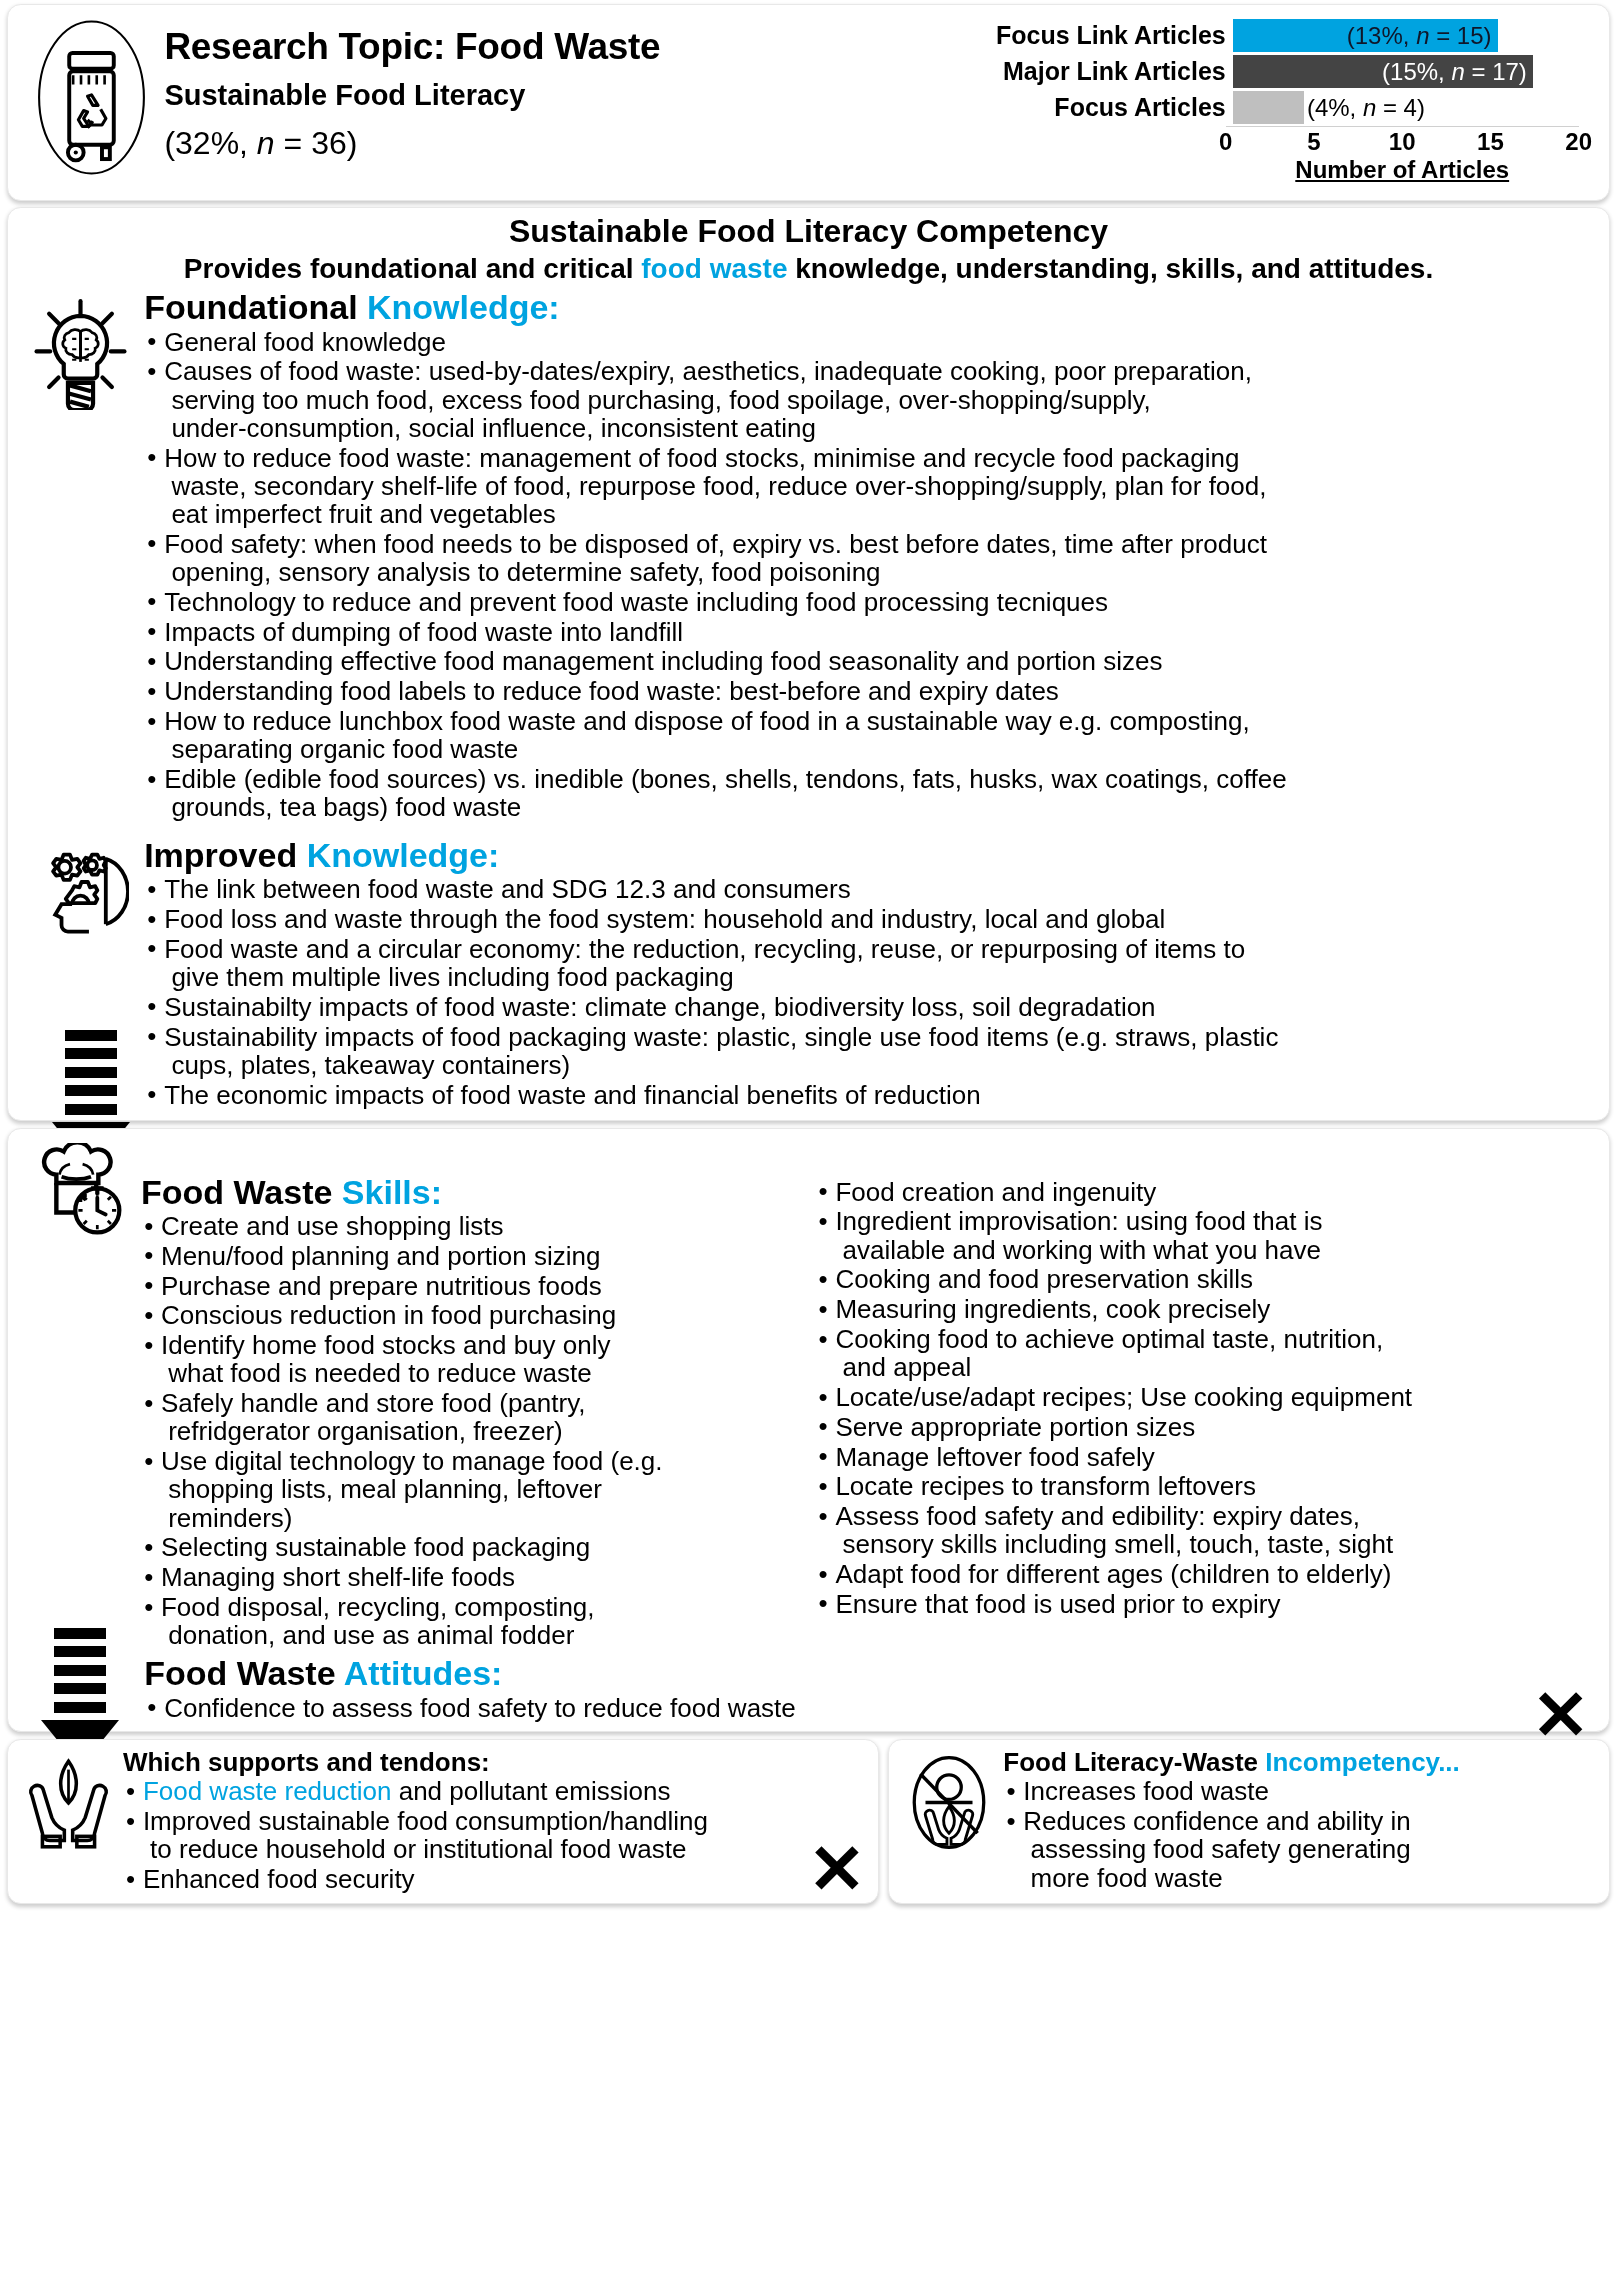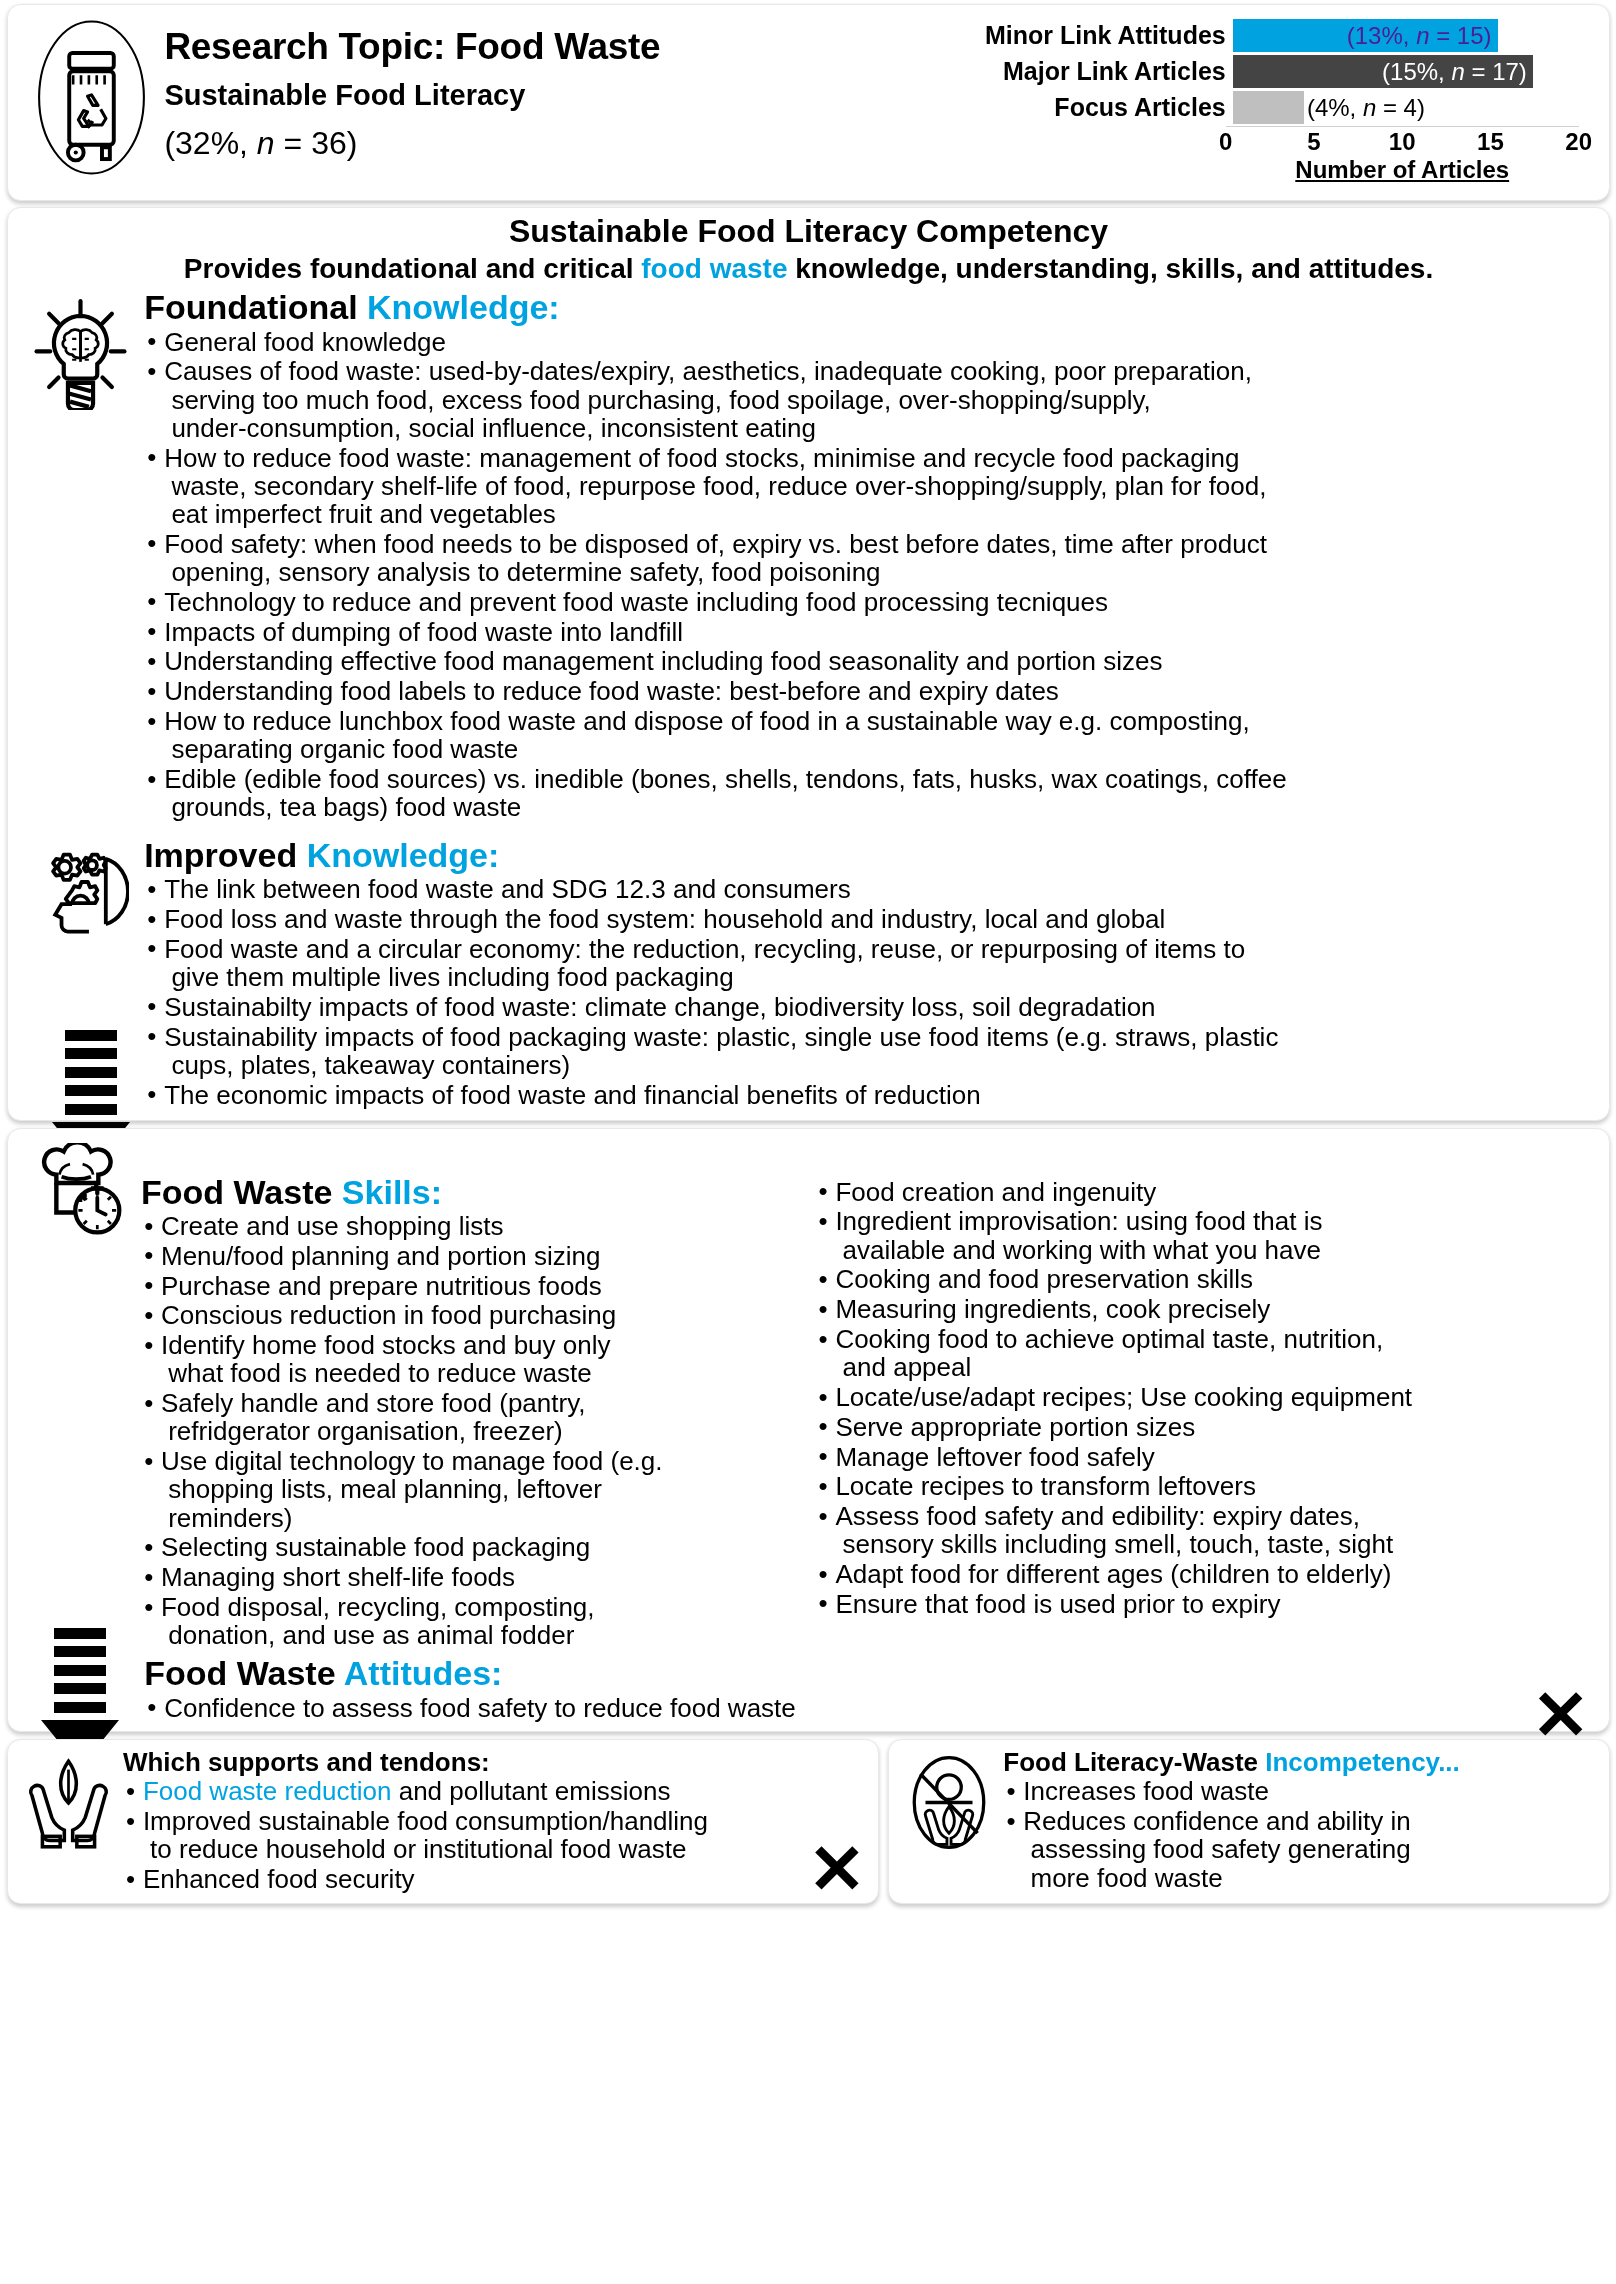--- a/index.html
+++ b/index.html
@@ -123,24 +123,24 @@
       <div class="topic-title">Research Topic: Food Waste</div>
       <div class="topic-sub">Sustainable Food Literacy</div>
       <div class="topic-pct">
         <span>(32%, </span><i>n</i><span> = 36)</span>
       </div>
     </div>
 
     <div class="chart-wrap">
       <div class="chart-rows" id="chart-rows">
           <div class="chart-row">
-            <div class="chart-label">Minor Link Attitudes</div>
+            <div class="chart-label">Focus Link Articles</div>
             <div class="chart-track">
               <div class="chart-bar" style="width: 75%; background: rgb(0, 163, 224);">
-                <span style="color: #4c1d95;">(13%, <i>n</i> = 15)</span>
+                <span style="color: #0f172a;">(13%, <i>n</i> = 15)</span>
               </div>
             </div>
           </div>
           <div class="chart-row">
             <div class="chart-label">Major Link Articles</div>
             <div class="chart-track">
               <div class="chart-bar" style="width: 85%; background: rgb(68, 68, 68);">
                 <span style="color: rgb(255, 255, 255);">(15%, <i>n</i> = 17)</span>
               </div>
             </div>

